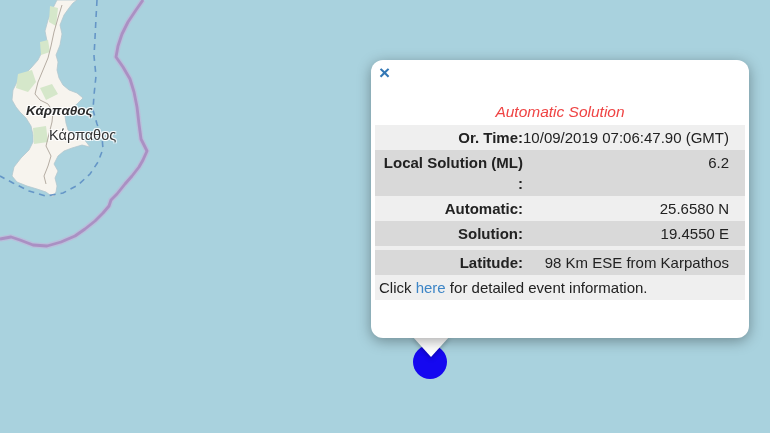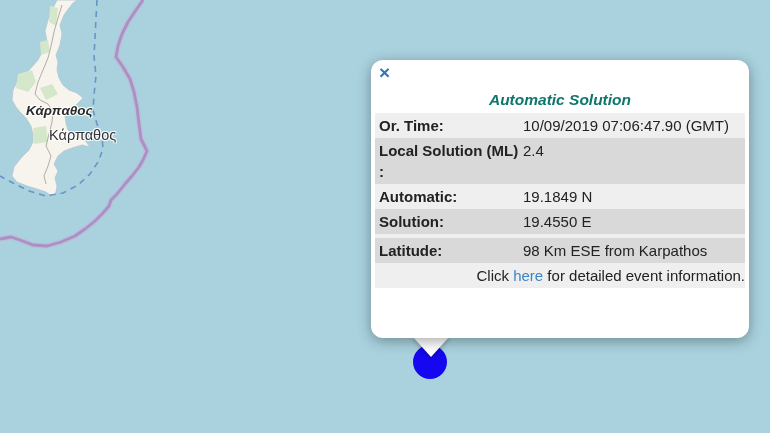--- a/index.html
+++ b/index.html
@@ -25,30 +25,30 @@
     position:absolute;left:371px;top:60px;width:378px;height:278px;z-index:11;
     background:#fff;border-radius:12px;
     box-shadow:0 3px 14px rgba(0,0,0,.35);
     font-size:15px;color:#222;
   }
   .popup-close{
     position:absolute;top:2px;left:8px;
     font-size:19px;font-weight:bold;color:#3377b5;line-height:22px;cursor:pointer;
   }
   .popup-title{
-    margin-top:31px;text-align:center;
-    font-style:italic;font-weight:700;font-size:15.5px;color:#0f766e;
+    margin-top:43px;text-align:center;
+    font-style:italic;font-weight:400;font-size:15.5px;color:#ef4444;
   }
   .popup-table{margin:4px 4px 0 4px;}
-  .prow{display:flex;line-height:21px;padding:2px 0;}
+  .prow{display:flex;line-height:21px;padding:2px 0;text-align:right;}
   .prow:nth-child(odd){background:#efefef;}
   .prow:nth-child(even){background:#d9d9d9;}
   .pcell-label{width:148px;flex:0 0 148px;font-weight:bold;padding-left:4px;box-sizing:border-box;}
-  .pcell-value{flex:1;padding-right:0;}
-  .popup-footer{background:#efefef;line-height:21px;padding:2px 0 2px 4px;margin:0 4px;text-align:right;}
+  .pcell-value{flex:1;padding-right:16px;}
+  .popup-footer{background:#efefef;line-height:21px;padding:2px 0 2px 4px;margin:0 4px;}
   .popup-footer a{color:#3d85c6;text-decoration:none;cursor:pointer;}
 
   
   .popup-tail{
     position:absolute;left:412px;top:336px;width:0;height:0;z-index:10;
     border-left:19px solid transparent;border-right:19px solid transparent;
     border-top:21px solid #fff;
     filter:drop-shadow(0 2px 2px rgba(0,0,0,.25));
   }
 </style>
@@ -99,25 +99,25 @@
   <span class="popup-close">×</span>
   <div class="popup-title">Automatic Solution</div>
 
   <div class="popup-table">
     <div class="prow">
       <div class="pcell-label">Or. Time:</div>
       <div class="pcell-value">10/09/2019 07:06:47.90 (GMT)</div>
     </div>
     <div class="prow">
       <div class="pcell-label">Local Solution (ML) :</div>
-      <div class="pcell-value">2.4</div>
+      <div class="pcell-value">6.2</div>
     </div>
     <div class="prow">
       <div class="pcell-label">Automatic:</div>
-      <div class="pcell-value">19.1849 N</div>
+      <div class="pcell-value">25.6580 N</div>
     </div>
     <div class="prow">
       <div class="pcell-label">Solution:</div>
       <div class="pcell-value">19.4550 E</div>
     </div>
     <div class="prow">
     </div>
     <div class="prow">
       <div class="pcell-label">Latitude:</div>
       <div class="pcell-value">98 Km ESE from Karpathos</div>

